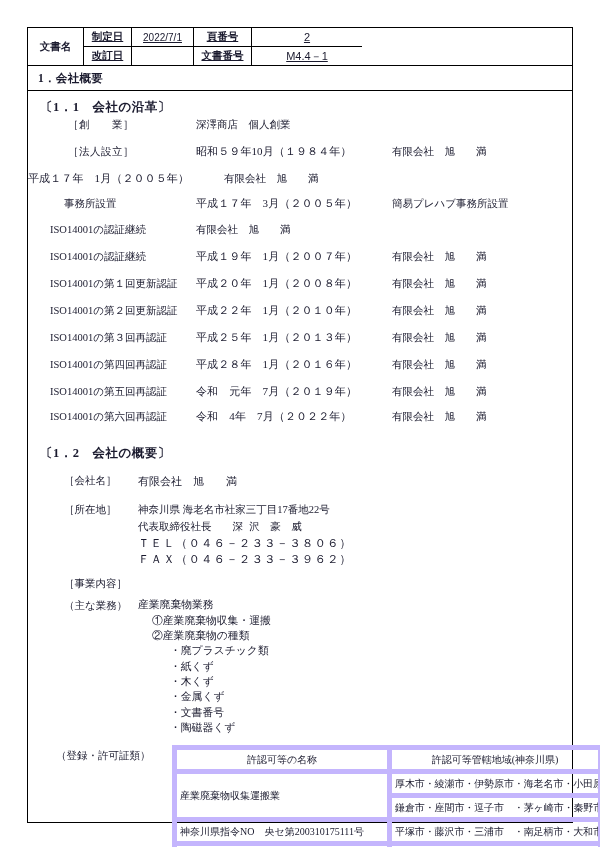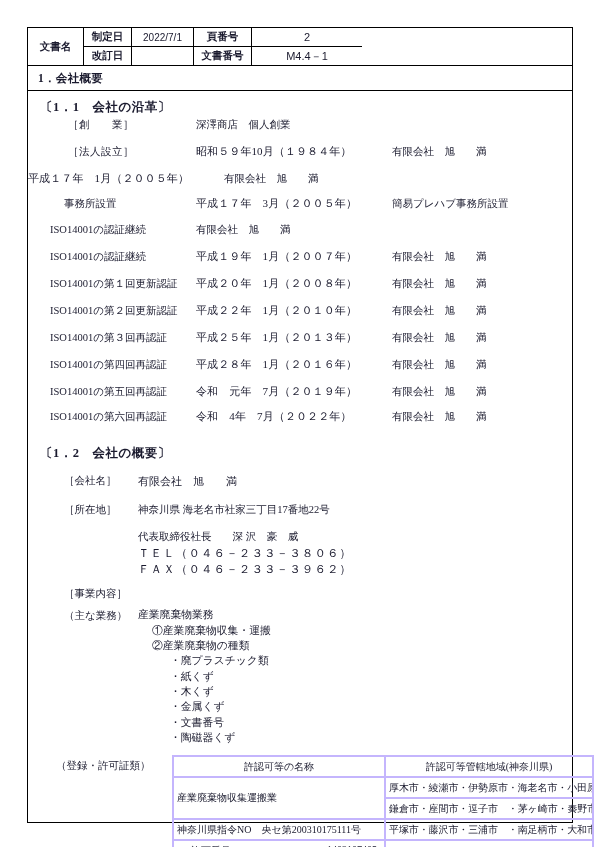--- a/index.html
+++ b/index.html
@@ -53,20 +53,21 @@
     font-weight: bold;
     letter-spacing: 0.4px;
     border-right: 1.2px solid #000;
     box-sizing: border-box;
   }
   .hdr-grid {
     width: 278px;
     display: flex;
     flex-direction: column;
     box-sizing: border-box;
+    text-decoration: underline;
   }
   .hdr-row {
     flex: 1;
     display: flex;
     box-sizing: border-box;
   }
   .hdr-row:first-child { border-bottom: 1.2px solid #000; }
   .hdr-cell {
     display: flex;
     align-items: center;
@@ -193,21 +194,21 @@
     padding-top: 4px;
     white-space: nowrap;
   }
   table.permit {
     border-collapse: collapse;
     margin-left: 28px;
     width: 404px;
     table-layout: fixed;
   }
   table.permit td {
-    border: 2px solid #c4b5fd;
+    border: 5px solid #c4b5fd;
     font-size: 10px;
     padding: 2px 3px;
     height: 15px;
     white-space: nowrap;
     overflow: hidden;
   }
   td.p-head {
     text-align: center;
     font-size: 10.5px;
   }
@@ -314,21 +315,21 @@
 
     <div class="det" style="margin-top:12px;">
       <div class="det-label">［会社名］</div>
       <div class="det-val">有限会社　旭　　満</div>
     </div>
 
     <div class="det" style="margin-top:14px;">
       <div class="det-label">［所在地］</div>
       <div class="det-val">
         <div style="font-size:10.5px;">神奈川県 海老名市社家三丁目17番地22号</div>
-        <div style="font-size:10.5px;margin-top:12px;">代表取締役社長　　深 沢　豪　威</div>
+        <div style="font-size:10.5px;margin-top:2px;font-family:Liberation Mono, monospace;">代表取締役社長　　深 沢　豪　威</div>
         <div class="tel">ＴＥＬ（０４６－２３３－３８０６）</div>
         <div class="tel">ＦＡＸ（０４６－２３３－３９６２）</div>
       </div>
     </div>
 
     <div class="det" style="margin-top:10px;">
       <div class="det-label">
         <div>［事業内容］</div>
         <div style="margin-top:8px;">（主な業務）</div>
       </div>

